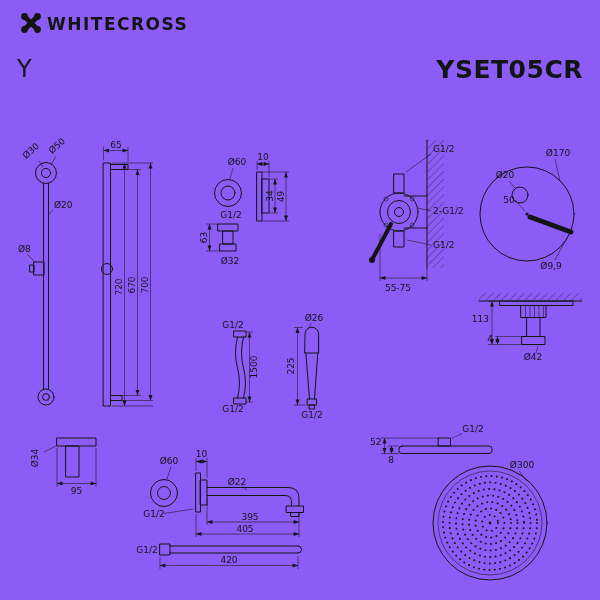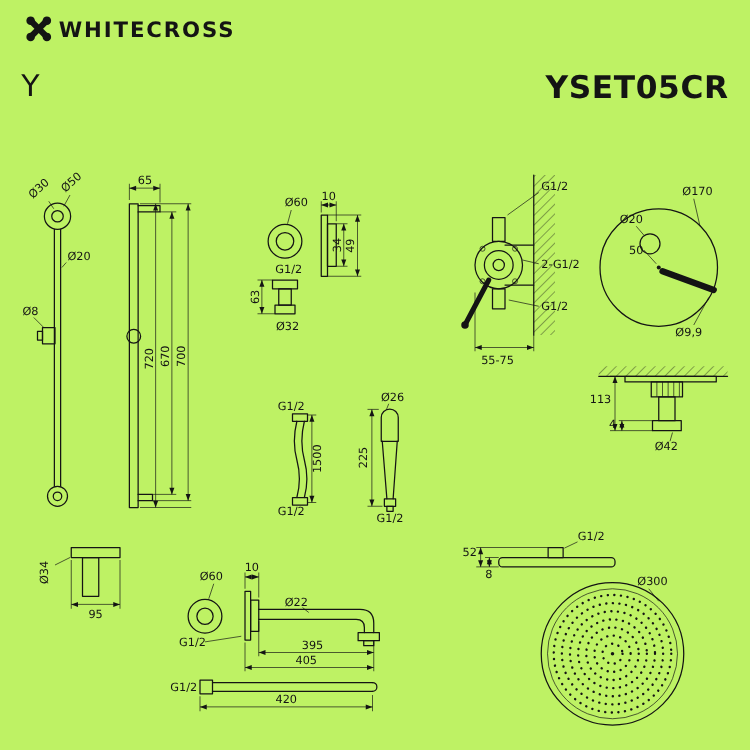--- a/index.html
+++ b/index.html
@@ -1,16 +1,16 @@
 <!DOCTYPE html>
 <html><head>
 <meta charset="utf-8">
 <style>
   html,body{margin:0;padding:0;background:#ffffff;}
-  .sheet{width:600px;height:600px;background:#bef264;overflow:hidden;}
+  .sheet{width:600px;height:600px;background:#8b5cf6;overflow:hidden;}
   svg{display:block;}
   svg text{font-family:"DejaVu Sans","Liberation Sans",sans-serif;font-size:9px;fill:#141414;}
   .brand-text{font-size:17px;font-weight:bold;letter-spacing:1.5px;}
   .series-text{font-size:24px;}
   .model-text{font-size:25px;font-weight:bold;letter-spacing:0.5px;}
   .ln{fill:none;stroke:#141414;stroke-width:1;stroke-linecap:round;stroke-linejoin:round;}
   .dim{fill:none;stroke:#141414;stroke-width:0.55;}
   .thk{fill:none;stroke:#141414;stroke-linecap:round;}
   .dots{fill:none;stroke:#141414;stroke-width:1.9;stroke-linecap:round;stroke-dasharray:0.1 5.2;}
   .ink{fill:#141414;stroke:none;}

